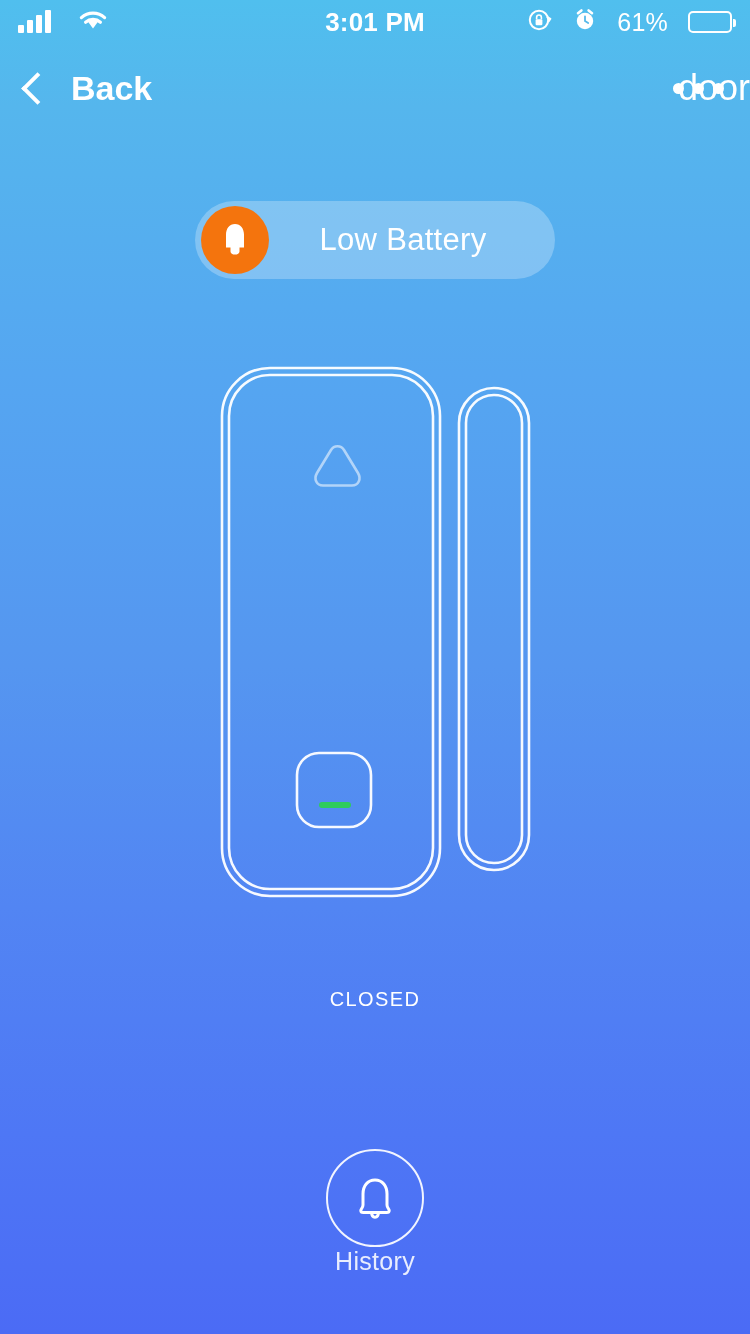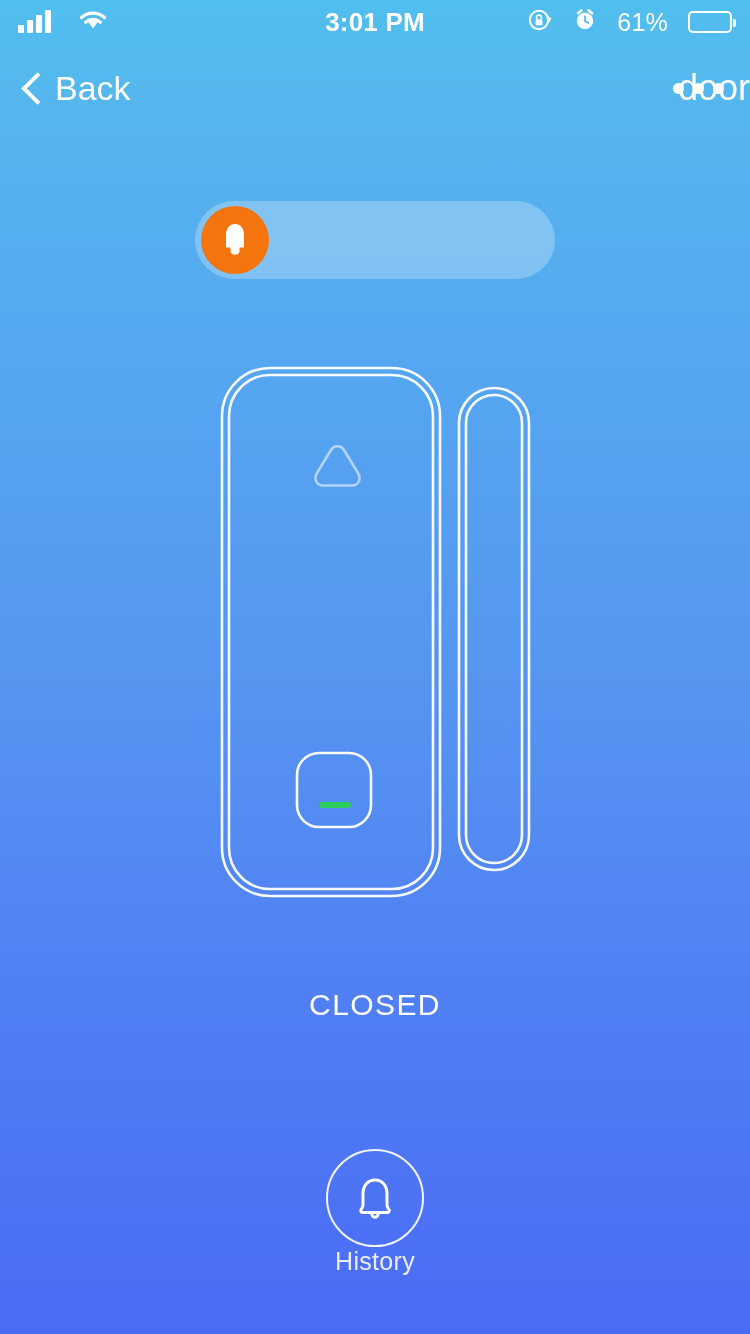--- a/index.html
+++ b/index.html
@@ -85,23 +85,24 @@
     top: 44px; left: 0; right: 0;
     height: 88px;
     display: flex;
     align-items: center;
     padding: 0 26px;
     box-sizing: border-box;
   }
   .nav-back {
     display: flex;
     align-items: center;
-    gap: 4px;
+    gap: 20px;
     font-size: 34px;
     cursor: pointer;
+    font-weight: bold;
   }
   .chev {
     width: 19px; height: 19px;
     border-left: 4px solid #fff;
     border-bottom: 4px solid #fff;
     transform: rotate(45deg);
     margin-right: 2px;
   }
   .nav-title {
     position: absolute;
@@ -166,21 +167,21 @@
     height: 540px;
   }
   .sensor-svg { display: block; margin: 0 auto; }
 
   
   .state-text {
     position: absolute;
     top: 988px;
     left: 0; right: 0;
     text-align: center;
-    font-size: 30px;
+    font-size: 20px;
     letter-spacing: 1.4px;
   }
 
   
   .actions {
     position: absolute;
     bottom: 58px;
     left: 0; right: 0;
     display: flex;
   }
@@ -305,20 +306,21 @@
                  L21.5 27.5
                  L21.5 31.5
                  C21.5 33.4 19.5 34.6 17 34.6
                  C14.5 34.6 12.5 33.4 12.5 31.5
                  L12.5 27.5
                  L8 27.5
                  L8 14.6
                  C8 8.6 11.5 4 17 4 Z" fill="#ffffff"></path>
       </svg>
     </div>
+    <div class="alert-label">Low Battery</div>
   </div>
 
   <div class="sensor-wrap">
     <svg class="sensor-svg" width="330" height="540" viewBox="0 0 330 540">
 
       <rect x="12" y="6" width="218" height="528" rx="48" ry="48" fill="none" stroke="rgba(255,255,255,0.95)" stroke-width="2.6"></rect>
       <rect x="19" y="13" width="204" height="514" rx="41" ry="41" fill="none" stroke="rgba(255,255,255,0.95)" stroke-width="2.6"></rect>
 
       <path d="M121 88
                C124 83 131 83 134 88

